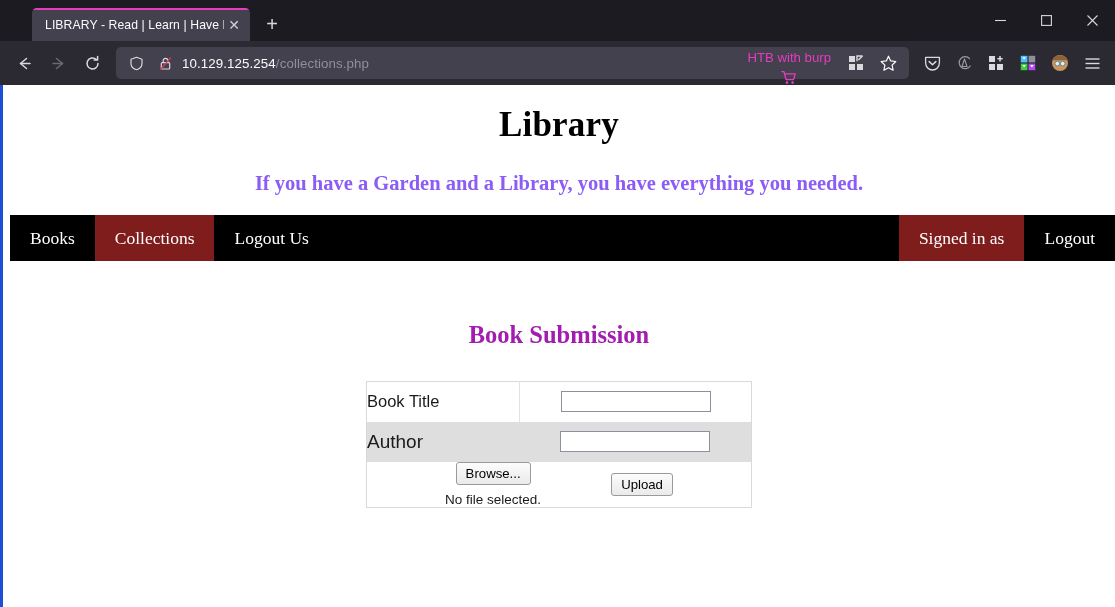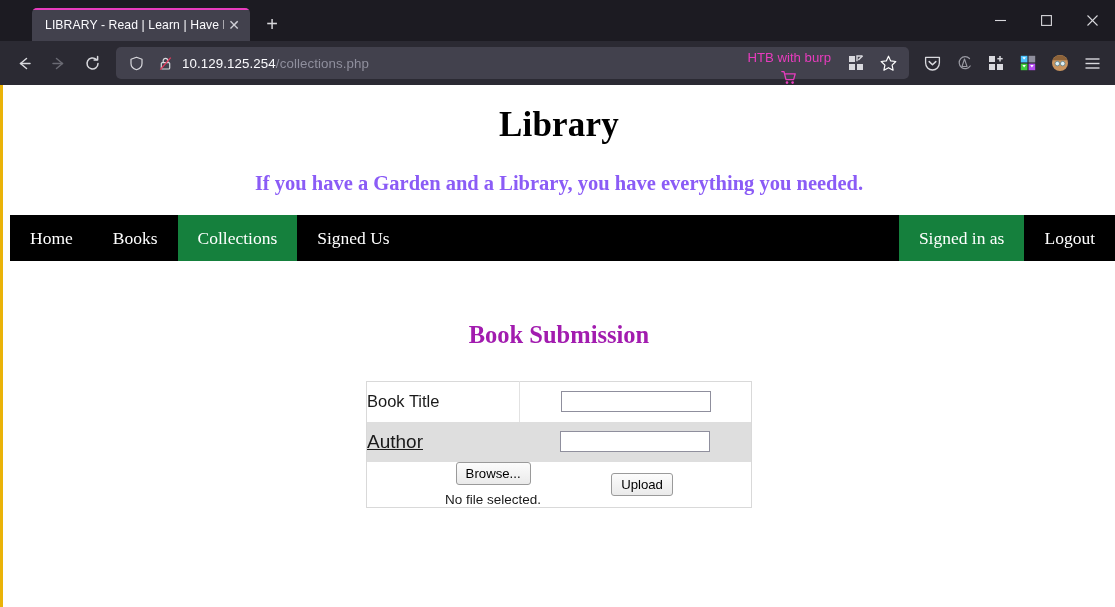--- a/index.html
+++ b/index.html
@@ -99,21 +99,21 @@
   .tb-ico {
     width: 30px; height: 30px;
     display: flex; align-items: center; justify-content: center;
     color: #d9d9de; flex: 0 0 30px;
   }
 
   
   .viewport {
     flex: 1; background: #ffffff;
     position: relative; overflow: hidden;
-    border-left: 3px solid #eab308;
+    border-left: 3px solid #1d4ed8;
   }
   .side-grip {
     position: absolute; left: -3px; top: 468px;
     width: 3px; height: 20px; background: #b3b0ad;
   }
 
   .page { padding-top: 2px; }
 
   h1.site-title {
     font-family: "Liberation Serif", serif;
@@ -133,21 +133,21 @@
     background: #000000; height: 46px;
     margin-left: 7px;
     display: flex; align-items: stretch;
     font-family: "Liberation Serif", serif;
   }
   .menu-item {
     display: flex; align-items: center;
     padding: 0 20px; color: #ffffff;
     font-size: 17.5px; white-space: nowrap;
   }
-  .menu-item.active { background: #15803d; }
+  .menu-item.active { background: #7f1d1d; }
   .menu-spacer { flex: 1; }
 
   
   h2.form-title {
     font-family: "Liberation Serif", serif;
     font-size: 24.5px; font-weight: bold;
     text-align: center; color: #a21caf;
     margin: 60px 0 0 0;
   }
   .form-wrap { display: flex; justify-content: center; margin-top: 32px; }
@@ -161,21 +161,21 @@
     padding: 0; height: 40px; vertical-align: middle;
   }
   td.lbl {
     width: 153px; text-align: left;
     font-size: 16.5px; color: #1a1a1a;
     font-family: "Liberation Sans", sans-serif;
     border-right: 1px solid #e2e2e2;
   }
   td.lbl.big { font-size: 19px; border-right: none; }
   tr.shade { background: #dedede; }
-  tr.shade td.lbl { border-right: none; text-decoration: underline; }
+  tr.shade td.lbl { border-right: none; }
   td.fld { text-align: center; }
   input.tbox {
     width: 150px; height: 21px;
     border: 1px solid #8f8f9d;
     background: #ffffff;
     font-family: "Liberation Sans", sans-serif;
     font-size: 13px; padding: 1px 3px;
     outline: none;
   }
   tr.uprow td {
@@ -347,24 +347,23 @@
 
   <div class="viewport">
     <div class="side-grip"></div>
 
     <div class="page">
 
       <h1 class="site-title">Library</h1>
       <h3 class="tagline">If you have a Garden and a Library, you have everything you needed.</h3>
 
       <div class="menubar">
-        <a class="menu-item">Home</a>
         <a class="menu-item">Books</a>
         <a class="menu-item active">Collections</a>
-        <a class="menu-item">Signed Us</a>
+        <a class="menu-item">Logout Us</a>
         <span class="menu-spacer"></span>
         <a class="menu-item active">Signed in as</a>
         <a class="menu-item">Logout</a>
       </div>
 
       <h2 class="form-title">Book Submission</h2>
 
       <div class="form-wrap">
         <table class="subform">
           <tbody>

